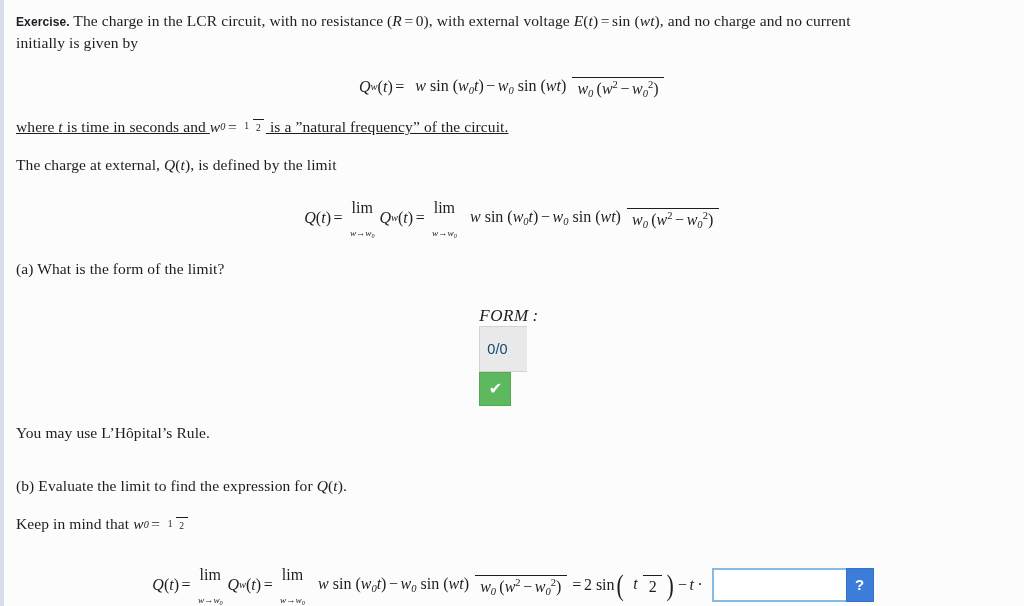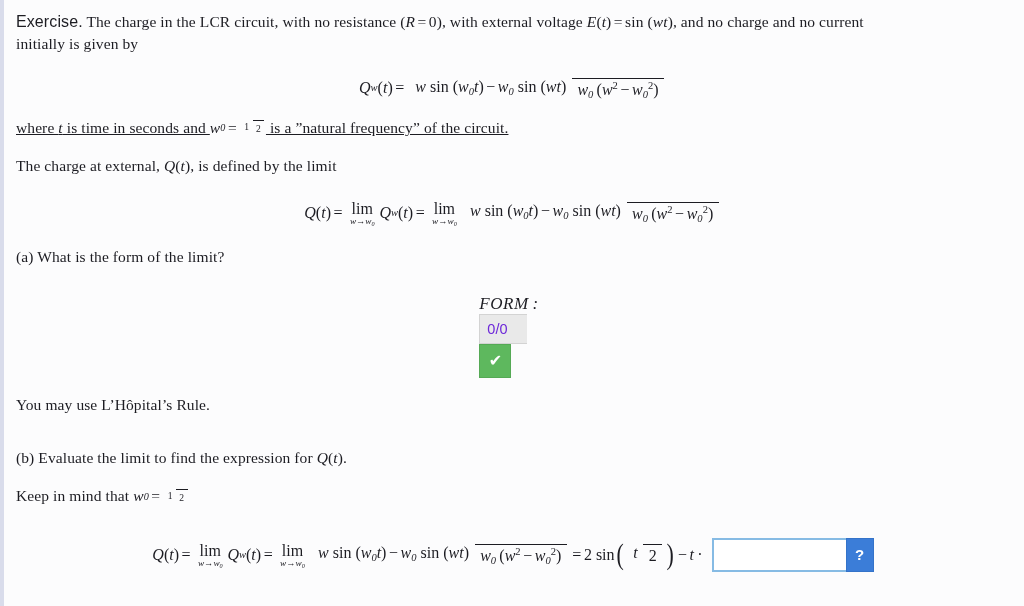--- a/index.html
+++ b/index.html
@@ -29,21 +29,21 @@
     box-sizing: border-box;
     padding: 10px 14px 0 12px;
   }
 
   
   .para {
     font-size: 15.5px;
     line-height: 1.45;
     letter-spacing: 0.1px;
   }
-  .bold-lead { font-weight: normal; font-family: "Liberation Sans", sans-serif; font-size: 16px; }
+  .bold-lead { font-weight: bold; font-family: "Liberation Sans", sans-serif; font-size: 12px; }
   .mi { font-style: italic; font-family: "Liberation Serif", serif; }
   .mn, .mo { font-style: normal; }
   .mo { padding: 0 .16em; }
   .op { font-style: normal; }
 
   .block { text-align: center; }
 
   
   .math {
     font-family: "Liberation Serif", "DejaVu Serif", serif;
@@ -78,20 +78,21 @@
   sub { vertical-align: -.28em; }
   sup { vertical-align: .55em; }
   sup.up { font-style: normal; }
 
   .limop {
     display: inline-flex;
     flex-direction: column;
     align-items: center;
     margin: 0 .3em;
     vertical-align: middle;
+    gap: 13px;
   }
   .limop .lim-main { font-style: normal; }
   .limop .lim-sub { font-size: .58em; font-style: italic; margin-top: -2px; }
 
   .paren-big {
     font-size: 1.9em;
     font-family: "Liberation Serif", serif;
     line-height: .7;
     display: inline-block;
     transform: scaleX(.72);
@@ -111,25 +112,25 @@
   .form-label {
     font-style: italic;
     font-size: 17px;
     letter-spacing: .5px;
     margin-right: 8px;
     align-self: center;
     font-family: "Liberation Serif", serif;
   }
   .form-input {
     width: 48px;
-    height: 30px;
+    height: 46px;
     background: #e9e9e9;
     border: 1px solid #d3d3d3;
     border-right: none;
-    color: #6d28d9;
+    color: #0c4a6e;
     font-family: "Liberation Sans", sans-serif;
     font-size: 14.5px;
     padding: 0 12px 0 7px;
     box-sizing: border-box;
     outline: none;
   }
   .check-btn {
     width: 32px;
     height: 34px;
     background: #5eb85e;

